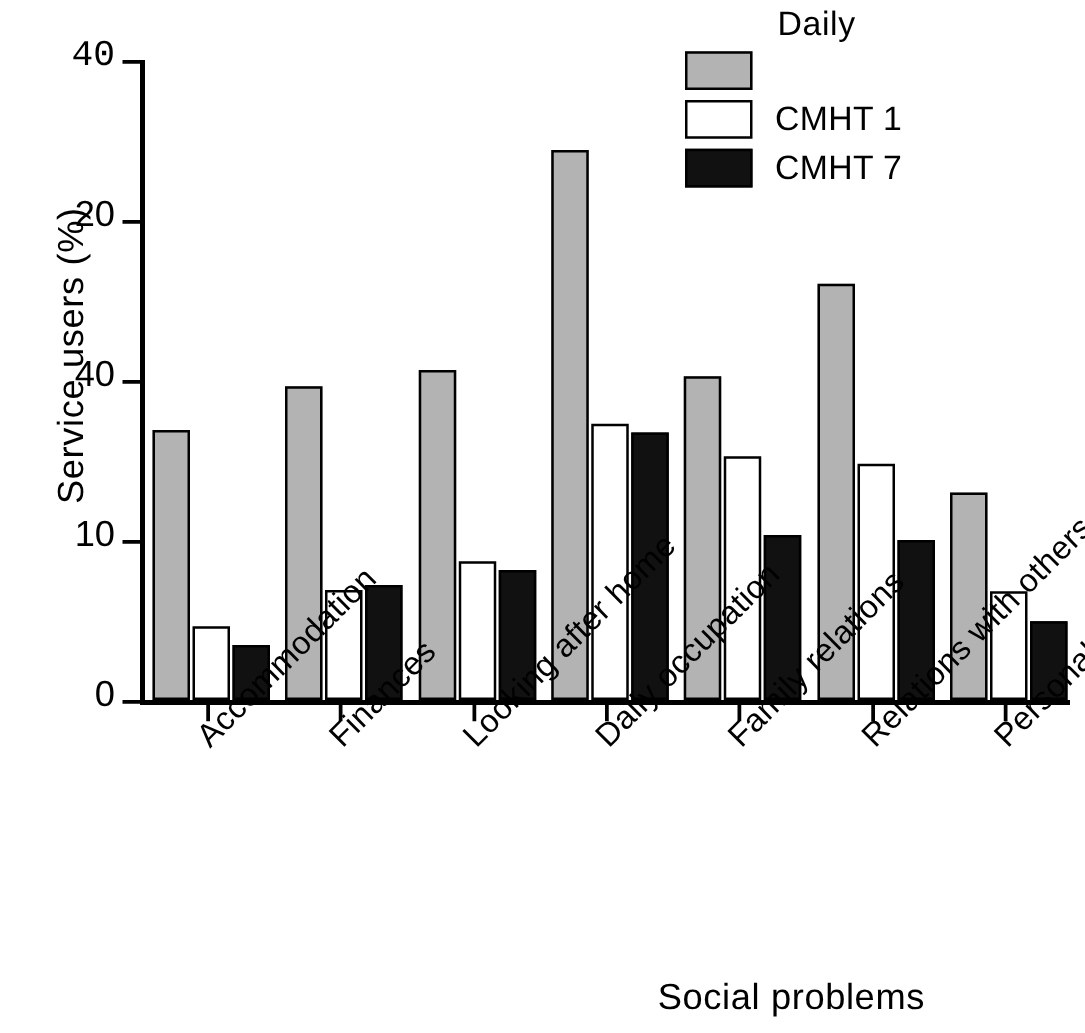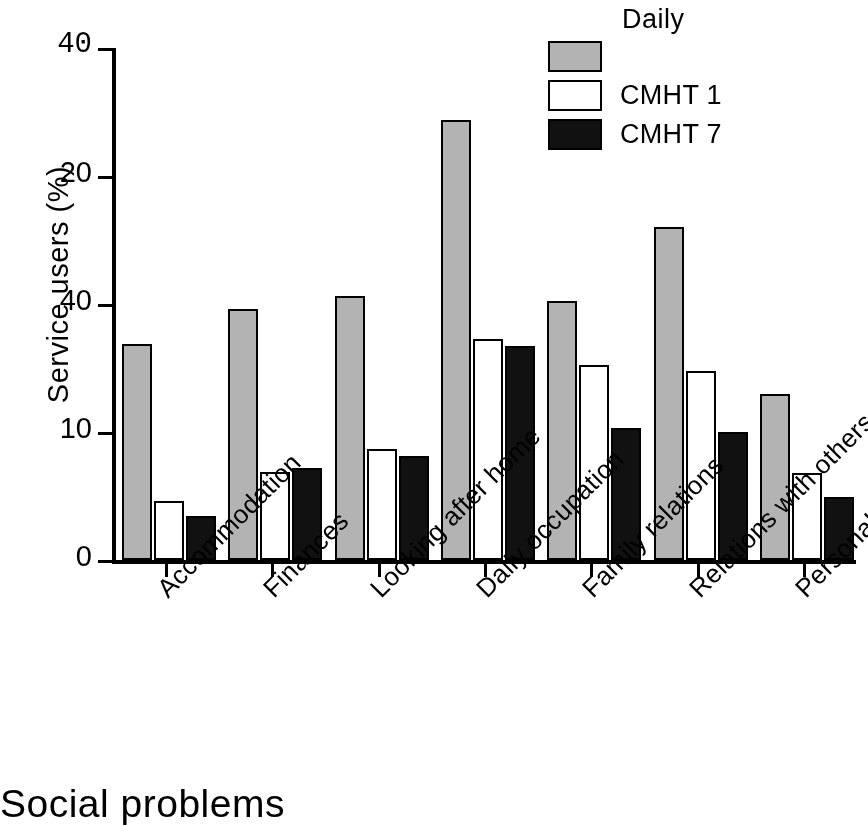--- a/index.html
+++ b/index.html
@@ -131,22 +131,22 @@
     transform-origin: left top;
     transform: rotate(-45deg);
     letter-spacing: 0.3px;
   }
 
   .xlabel {
     position: absolute;
     left: 0;
     top: 782px;
     width: 740px;
-    text-align: left;
-    font-size: 39px;
+    text-align: right;
+    font-size: 29px;
     letter-spacing: 0.5px;
   }
 </style>
 </head>
 <body>
 
 <div id="figure">
 
   <div class="legend">
     <div class="legend-title">Daily</div>

